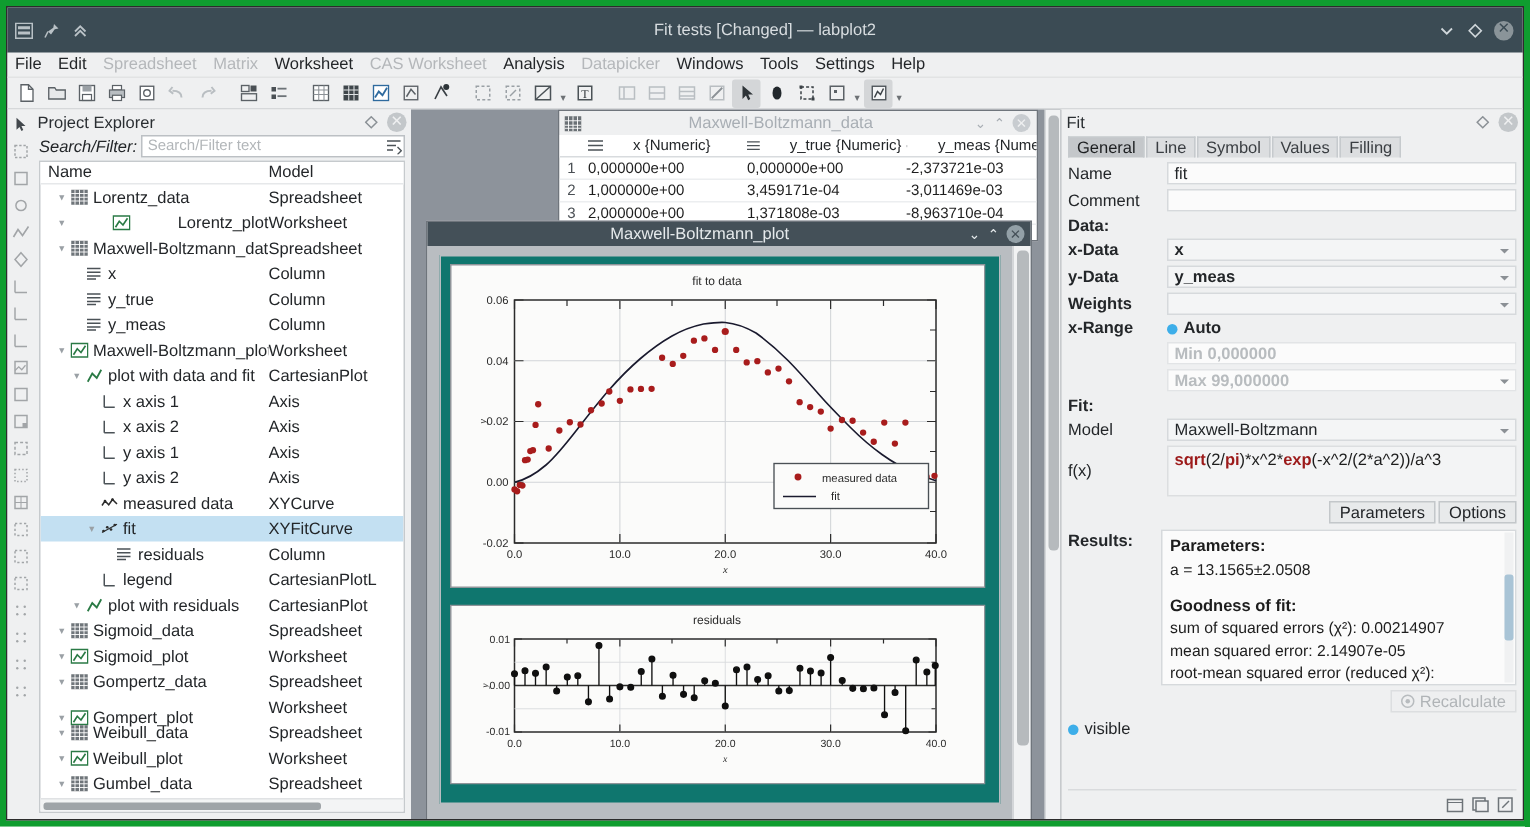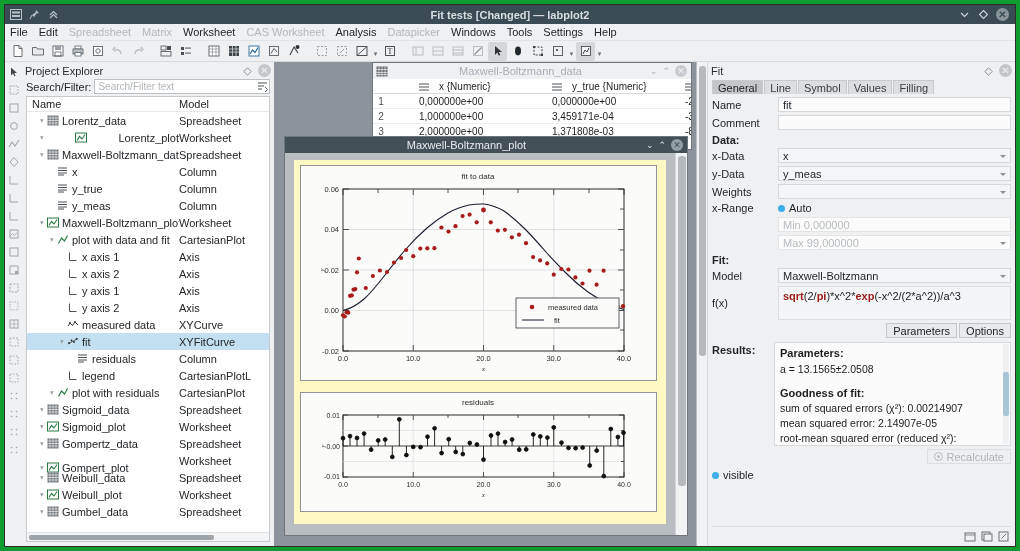--- a/index.html
+++ b/index.html
@@ -10,23 +10,23 @@
     color:#1d1d1d;
     background:#0f9d2f;
   }
   #app {
     position:absolute; left:4px; top:4px; width:1012px; height:543px;
     background:#eff0f1; display:flex; flex-direction:column;
     border:1px solid #2c2c2c;
   }
   
   .titlebar{
-    height:19px; background:#3b4b54; color:#d8dde0;
+    height:30px; background:#3b4b54; color:#d8dde0;
     display:flex; align-items:center; flex:none;
-    font-size:11px; position:relative;font-weight:bold;
+    font-size:11px; position:relative;
   }
   .tb-left{display:flex; align-items:center; gap:6px; padding-left:4px;}
   .tb-ico{width:13px;height:13px;display:inline-flex;align-items:center;justify-content:center;opacity:.85;}
   .tb-title{position:absolute; left:0; right:0; text-align:center; pointer-events:none;}
   .tb-right{margin-left:auto; display:flex; align-items:center; gap:7px; padding-right:6px;}
   .tb-btn{width:12px;height:12px;display:inline-flex;align-items:center;justify-content:center;cursor:pointer;}
   .tb-close{width:13px;height:13px;border-radius:50%;background:#8a9499;color:#3b4b54;
             display:flex;align-items:center;justify-content:center;font-size:10px;line-height:1;}
   
   .menubar{height:17px;background:#eff0f1;display:flex;align-items:center;padding-left:5px;gap:11px;flex:none;
@@ -53,21 +53,21 @@
   .dock{display:flex;flex-direction:column;background:#eff0f1;min-height:0;}
   .dock-hdr{height:17px;display:flex;align-items:center;padding:0 3px;flex:none;}
   .dock-title{font-size:11px;color:#2a2e32;}
   .dock-hdr-btns{margin-left:auto;display:flex;align-items:center;gap:6px;}
   .dk-float{width:9px;height:9px;}
   .dk-close{width:13px;height:13px;border-radius:50%;background:#c3c7ca;color:#eff0f1;
             display:flex;align-items:center;justify-content:center;font-size:10px;line-height:1;cursor:pointer;}
   
   .pe{width:252px;flex:none;}
   .pe-search{display:flex;align-items:center;gap:3px;padding:0 4px 2px 4px;flex:none;}
-  .pe-search label{font-size:11px;color:#232629;white-space:nowrap;}
+  .pe-search label{font-size:11px;color:#232629;white-space:nowrap;font-style:italic;}
   .pe-inputwrap{flex:1;display:flex;align-items:center;background:#fff;border:1px solid #bcc0c4;height:15px;}
   .pe-inputwrap input{flex:1;border:0;outline:0;font-family:inherit;font-size:10px;height:13px;
                       padding-left:3px;color:#232629;background:transparent;}
   .pe-inputwrap input::placeholder{color:#b2b6b9;}
   .pe-filterbtn{width:13px;height:13px;display:flex;align-items:center;justify-content:center;cursor:pointer;}
   .tree-wrap{flex:1;margin:0 4px 4px 4px;border:1px solid #c6cacd;background:#fff;display:flex;flex-direction:column;min-height:0;}
   .tree-hdr{height:15px;display:flex;align-items:center;background:#fff;border-bottom:1px solid #e6e8ea;flex:none;
             font-size:11px;color:#232629;}
   .tree-hdr .c1{flex:1;padding-left:5px;}
   .tree-hdr .c2{width:90px;}
@@ -92,25 +92,25 @@
   .sw-b{font-size:9px;line-height:1;cursor:pointer;}
   .sw-x{width:12px;height:12px;border-radius:50%;display:flex;align-items:center;justify-content:center;
         font-size:9px;line-height:1;cursor:pointer;}
   .sw-title.inactive .sw-x{background:#c8ccd0;color:#eff0f1;}
   .sw-title.active .sw-x{background:#93a0a7;color:#445058;}
   
   .sheet{flex:1;background:#fff;overflow:hidden;font-size:10px;}
   .sh-row{display:flex;height:15px;align-items:center;border-bottom:1px solid #eceef0;}
   .sh-head{background:#fff;color:#232629;font-size:10px;border-bottom:1px solid #d8dbde;}
   .sh-idx{width:16px;text-align:center;color:#4a4f54;flex:none;}
-  .sh-c{width:106px;flex:none;padding-left:3px;overflow:hidden;white-space:nowrap;display:flex;align-items:flex-end;gap:10px;margin-left:27px;}
+  .sh-c{width:106px;flex:none;padding-left:3px;overflow:hidden;white-space:nowrap;display:flex;align-items:center;gap:20px;}
   
   .plotwin-body{flex:1;background:#b9bdc1;position:relative;overflow:hidden;display:flex;}
   .canvas-scroll{flex:1;position:relative;overflow:hidden;}
-  .paper{position:absolute;background:#fef9c3;border:1px solid #b9bdc1;}
+  .paper{position:absolute;background:#0f766e;border:1px solid #b9bdc1;}
   .vscroll{width:12px;background:#f1f2f3;border-left:1px solid #d3d6d8;position:relative;flex:none;}
   .vscroll i{position:absolute;left:2px;top:3px;width:8px;background:#b6babd;border-radius:3px;display:block;}
   
   .fit{width:308px;flex:none;border-left:1px solid #d6d8da;}
   .fit-inner{flex:1;display:flex;flex-direction:column;padding:0 4px 3px 4px;min-height:0;overflow:hidden;}
   .tabs{display:flex;align-items:flex-end;height:15px;margin-bottom:3px;flex:none;}
   .tab{height:14px;padding:0 5px;font-size:11px;display:flex;align-items:center;background:#dcdee0;
        border:1px solid #c6cacd;border-bottom:none;cursor:pointer;color:#3a3e42;margin-right:1px;}
   .tab.active{background:#c4c7ca;color:#1d1f21;}
   .grid{display:grid;grid-template-columns:62px 1fr;row-gap:3px;column-gap:4px;align-items:center;}
@@ -1311,21 +1311,21 @@
         <div class="grid">
           <span class="lbl">Name</span>
           <span class="fld">fit</span>
 
           <span class="lbl">Comment</span>
           <span class="fld"></span>
         </div>
 
         <div class="sect">Data:</div>
 
-        <div class="grid" style="margin-top:2px;">
+        <div class="grid" style="margin-top:2px;font-weight:bold;">
           <span class="lbl">x-Data</span>
           <span class="fld combo">x</span>
 
           <span class="lbl">y-Data</span>
           <span class="fld combo">y_meas</span>
 
           <span class="lbl">Weights</span>
           <span class="fld combo"></span>
 
           <span class="lbl">x-Range</span>

